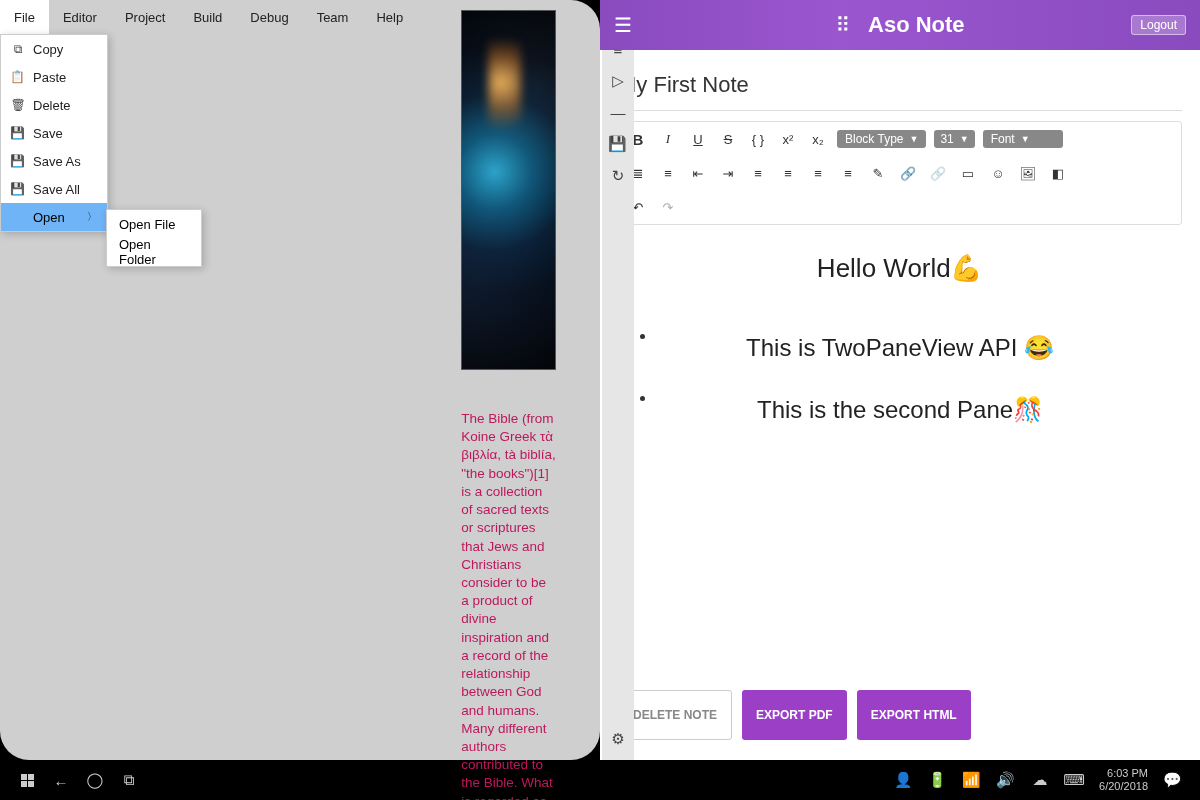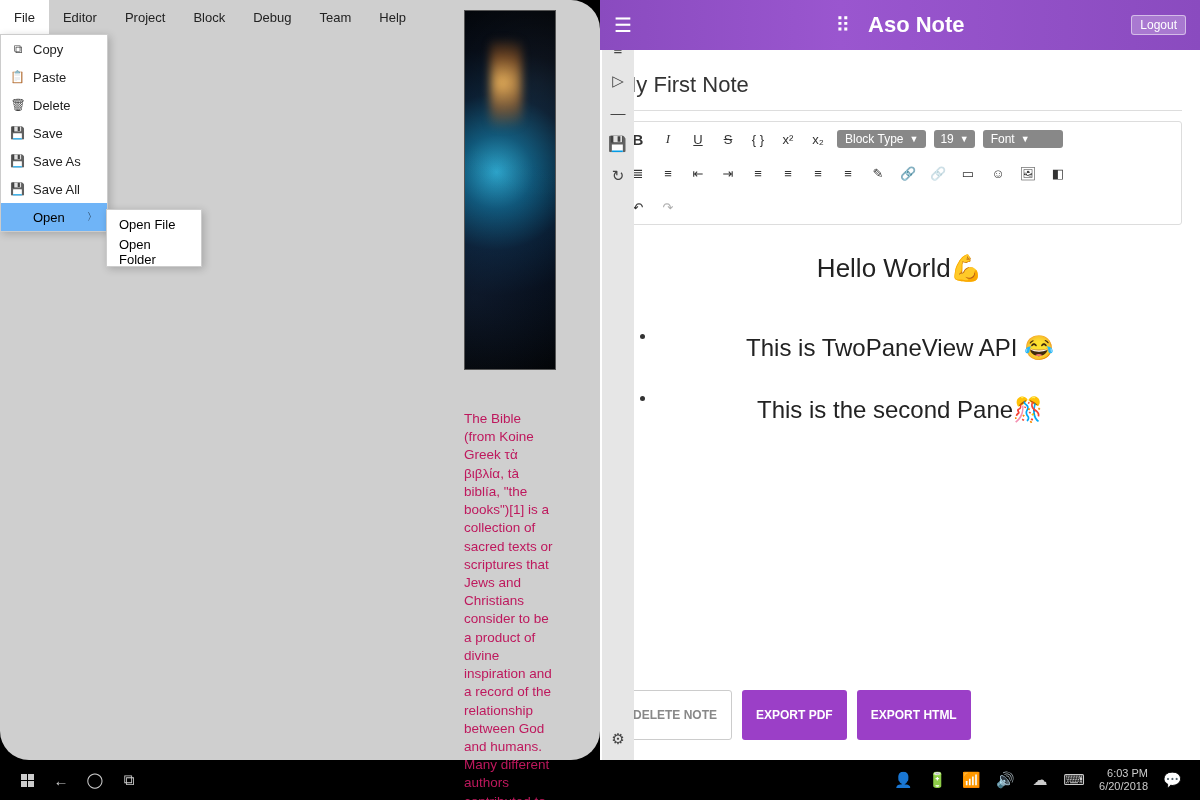--- a/index.html
+++ b/index.html
@@ -62,21 +62,21 @@
 </head>
 <body>
 
 <div class="top-area">
 
   <div class="left-pane">
     <div class="menu-bar">
       <div class="menu-item active">File</div>
       <div class="menu-item">Editor</div>
       <div class="menu-item">Project</div>
-      <div class="menu-item">Block</div>
+      <div class="menu-item">Build</div>
       <div class="menu-item">Debug</div>
       <div class="menu-item">Team</div>
       <div class="menu-item">Help</div>
     </div>
 
     <div class="dropdown">
       <div class="dd-item">
           <span class="dd-icon">⧉</span>
           <span>Copy</span>
         </div>
@@ -149,21 +149,21 @@
         <span class="tb under">U</span>
         <span class="tb strike">S</span>
         <span class="tb">{ }</span>
         <span class="tb">x²</span>
         <span class="tb">x₂</span>
         <span class="pill">
             <span>Block Type</span>
             <span class="caret">▼</span>
           </span>
         <span class="pill small">
-            <span>19</span>
+            <span>31</span>
             <span class="caret">▼</span>
           </span>
         <span class="pill wide">
             <span>Font</span>
             <span class="caret">▼</span>
           </span>
 
         <div class="toolbar-row2">
           <span class="tb">≣</span>
           <span class="tb">≡</span>

